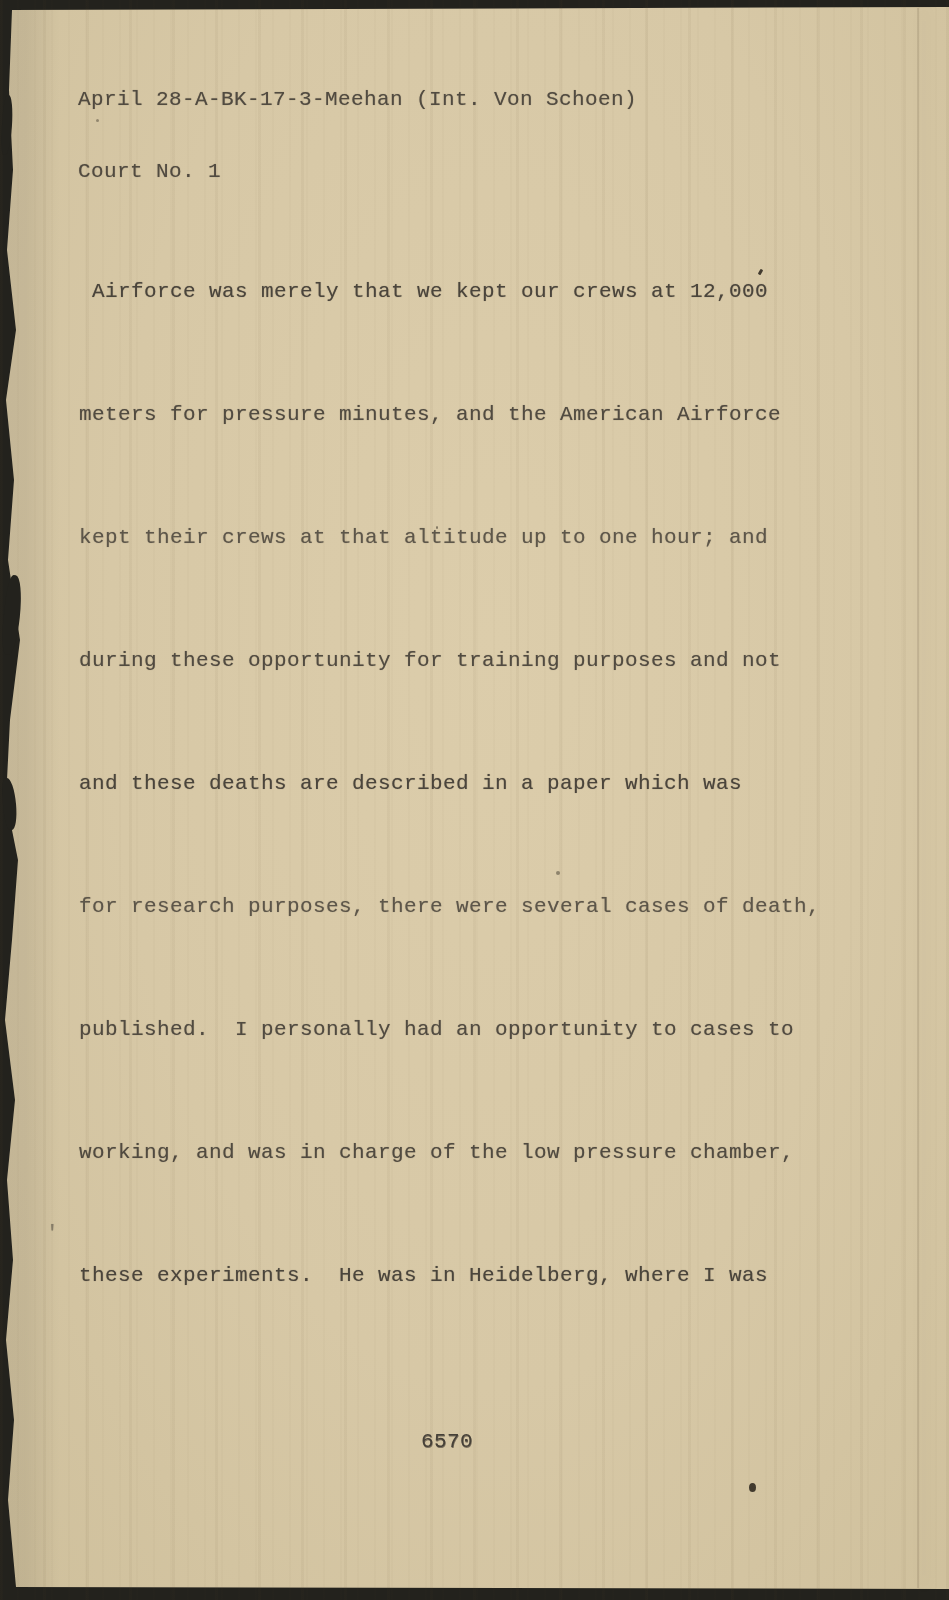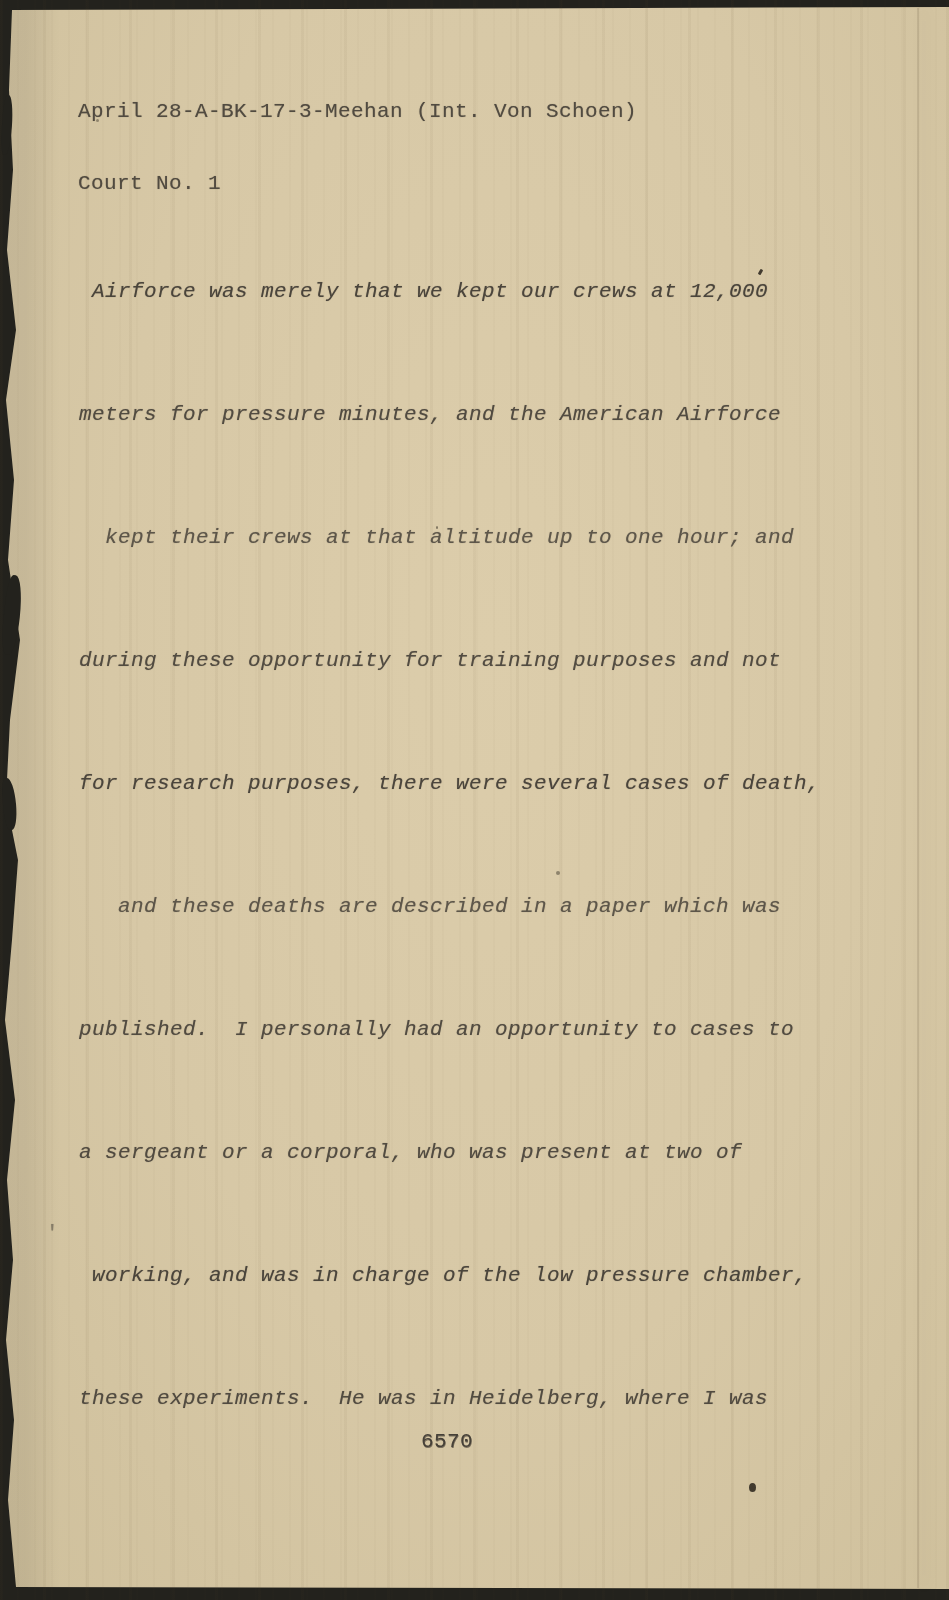--- a/index.html
+++ b/index.html
@@ -52,24 +52,24 @@
   .speck-e{left:96px;top:119px;width:3px;height:3px;opacity:.45;}
 
   
   .tw{
     color:#3f3a33;
     font-size:21px;
     letter-spacing:.4px;
     white-space:pre;
     text-shadow:0 0 1px rgba(70,62,52,0.55);
   }
-  .header-block{position:absolute;left:78px;top:52px;line-height:24px;opacity:.88;}
+  .header-block{position:absolute;left:78px;top:40px;line-height:24px;opacity:.88;}
   .body-block{position:absolute;left:79px;top:189px;line-height:41px;}
-  .ln{height:41px;opacity:.88;font-style:italic;}
-  .ln:nth-child(3n){opacity:.8;text-align:center;}
+  .ln{height:41px;opacity:.88;}
+  .ln:nth-child(3n){opacity:.8;}
   .ln:nth-child(4n+1){opacity:.92;}
   .stray-mark{position:absolute;left:46px;top:1222px;opacity:.5;}
   .page-number{
     position:absolute;left:421px;top:1430px;
     opacity:.95;
     text-shadow:0.6px 0.6px 0 rgba(50,44,36,0.6);
   }
 </style>
 </head>
 <body>
@@ -92,24 +92,23 @@
     <div>Court No. 1</div>
   </div>
 
   <span class="tw stray-mark">'</span>
 
   <div class="body-block tw">
     <div class="ln"> Airforce was merely that we kept our crews at 12,000</div>
     <div class="ln">meters for pressure minutes, and the American Airforce</div>
     <div class="ln">kept their crews at that altitude up to one hour; and</div>
     <div class="ln">during these opportunity for training purposes and not</div>
+    <div class="ln">and these deaths are described in a paper which was</div>
     <div class="ln">for research purposes, there were several cases of death,</div>
-    <div class="ln">and these deaths are described in a paper which was</div>
     <div class="ln">published.  I personally had an opportunity to cases to</div>
-    <div class="ln">a sergeant or a corporal, who was present at two of</div>
     <div class="ln">working, and was in charge of the low pressure chamber,</div>
     <div class="ln">these experiments.  He was in Heidelberg, where I was</div>
     
     
     
     
     
     
     
     

